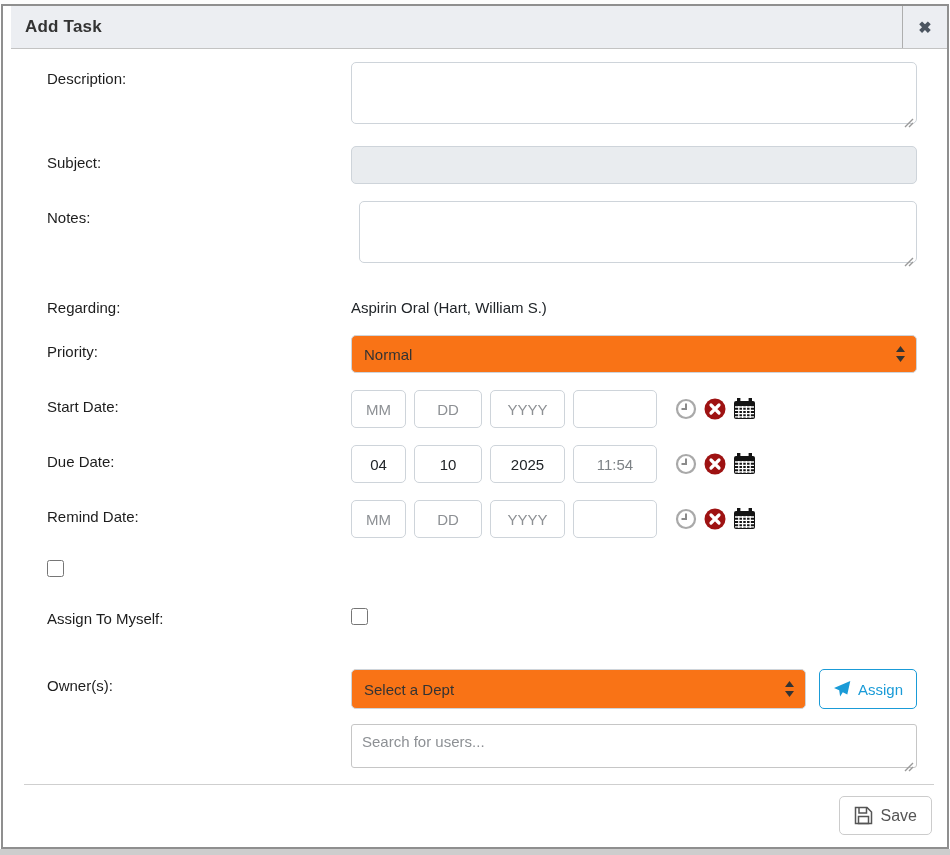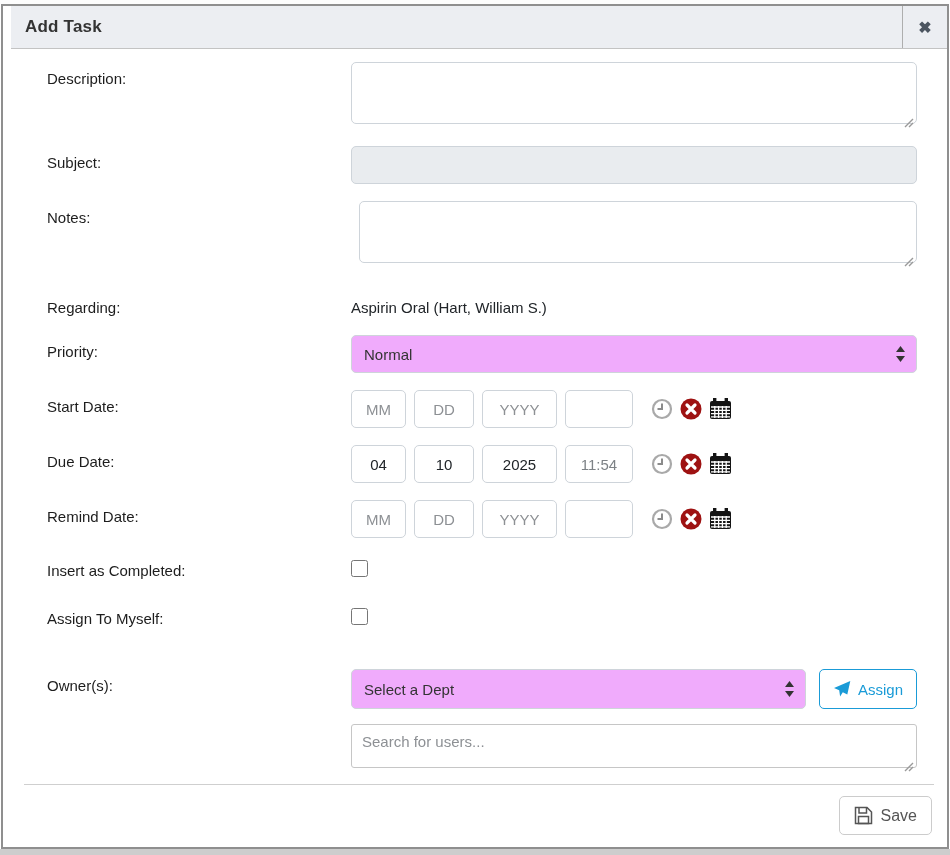--- a/index.html
+++ b/index.html
@@ -68,38 +68,38 @@
   }
   input.disabled { background:#e9ecef; }
 
   .static-text { font-size:15px; color:#212529; padding-top:8px; }
 
   .sel-wrap { position:relative; flex:1 1 auto; }
   select.sel {
     width:100%; height:38px;
     -webkit-appearance:none; appearance:none;
     border:1px solid #ced4da; border-radius:5px;
-    background:#f0abfc; color:#333; font-size:15px;
+    background:#f97316; color:#333; font-size:15px;
     padding:0 30px 0 12px; outline:none;
     font-family:"Liberation Sans", sans-serif;
   }
   .chevrons {
     position:absolute; right:11px; top:50%; transform:translateY(-50%);
     pointer-events:none; line-height:0;
   }
 
   
   .date-group { display:flex; align-items:center; gap:8px; }
   input.dseg {
     height:38px; border:1px solid #ced4da; border-radius:5px;
     font-size:15px; text-align:center; color:#212529; outline:none; padding:0 2px;
     font-family:"Liberation Sans", sans-serif;
   }
   input.dseg::placeholder, textarea::placeholder, input.text::placeholder { color:#8d9094; opacity:1; }
-  .w-mm { width:55px; } .w-dd { width:60px; } .w-yy { width:75px; } .w-tm { width:68px; }
+  .w-mm { width:55px; } .w-dd { width:68px; } .w-yy { width:75px; } .w-tm { width:84px; }
   input.gray-val { color:#7d8286; }
   .date-icons { display:flex; align-items:center; gap:7px; margin-left:10px; }
   .icon-btn { cursor:pointer; line-height:0; }
 
   
   .cb-row { align-items:center; }
   .cb-row .label-col { padding-top:0; }
   input.cb {
     width:17px; height:17px; margin:0; cursor:pointer;
     accent-color:#ffffff;
@@ -326,21 +326,20 @@
                     <path d="M5.8 8 V20 M9.6 8 V20 M13.4 8 V20 M17.2 8 V20"></path>
                   </g>
                 </svg>
             </span>
           </span>
         </div>
       </div>
     </div>
 
     <div class="form-row cb-row mb-f">
-      <div class="label-col">Insert as Completed:</div>
       <div class="field-col">
         <input type="checkbox" class="cb" style="">
       </div>
     </div>
 
     <div class="form-row cb-row mb-g">
       <div class="label-col">Assign To Myself:</div>
       <div class="field-col">
         <input type="checkbox" class="cb" style="">
       </div>

